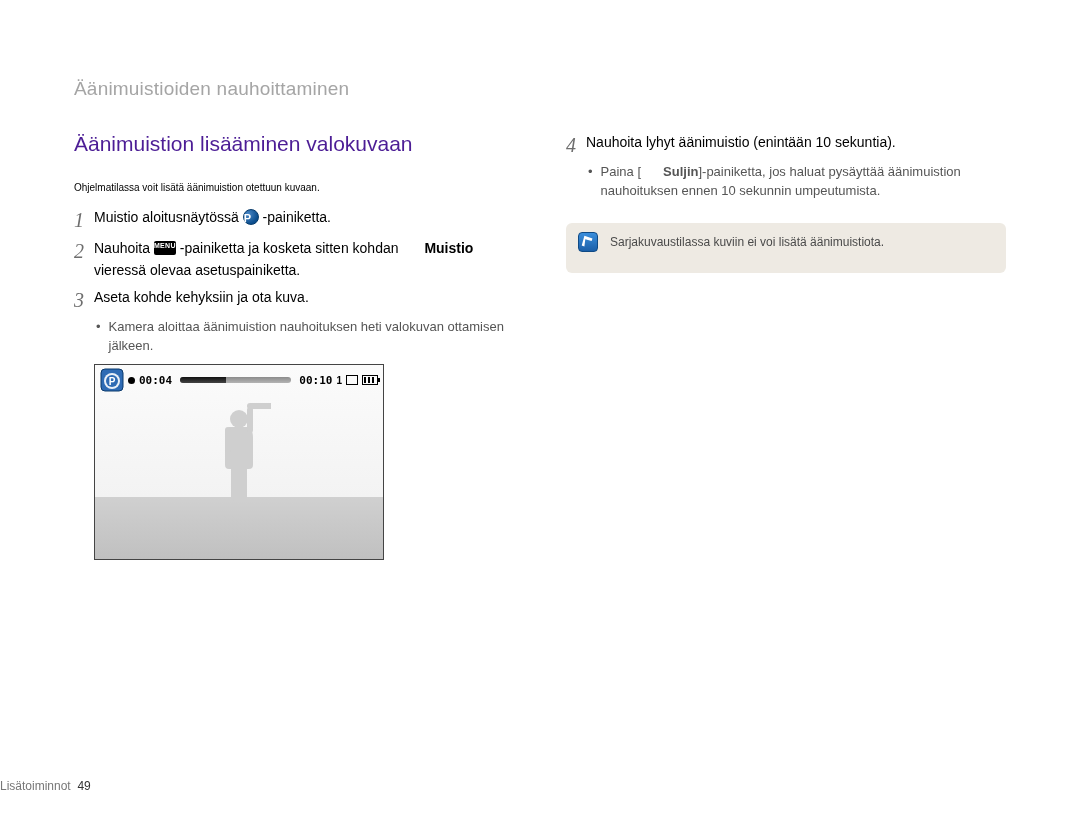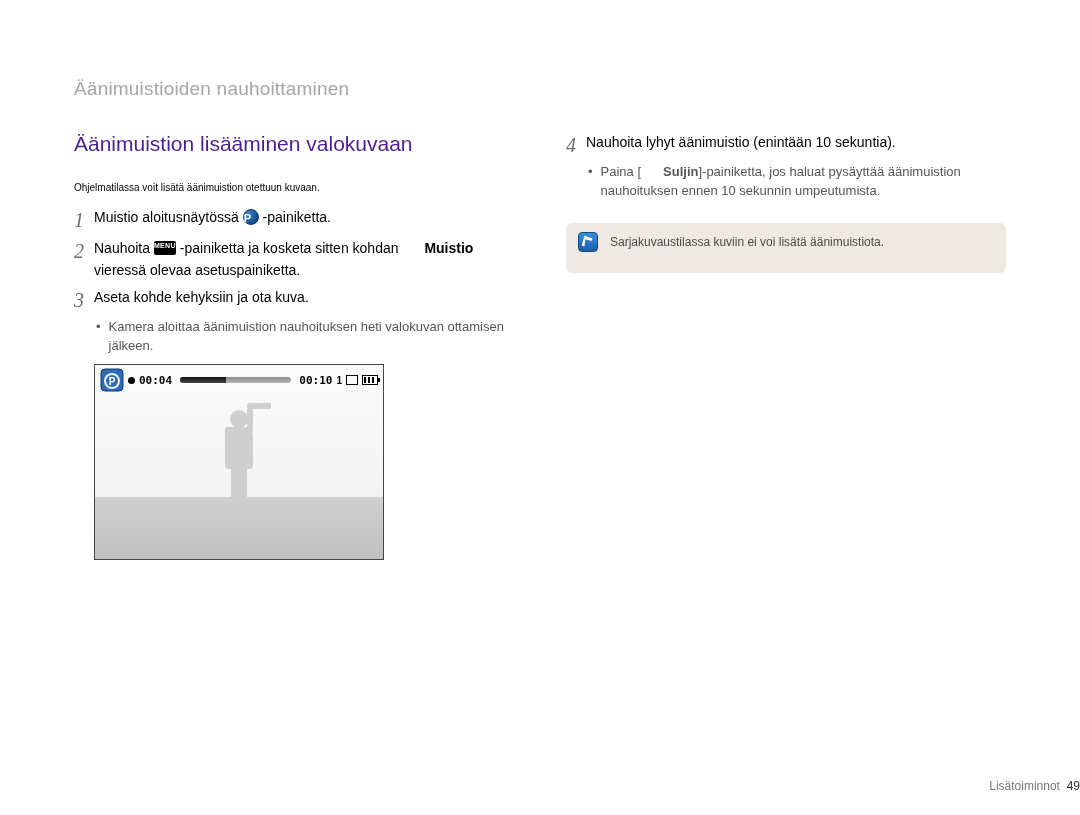--- a/index.html
+++ b/index.html
@@ -184,22 +184,22 @@
       width:20px; height:20px;
       border-radius:4px;
       background: linear-gradient(#3a8edc,#1b5fa8);
       border:1px solid #0f4a85;
     }
     .note-icon svg{ width:100%; height:100%; }
 
     .footer {
       position:absolute;
       bottom:22px;
-      left:0; right:0;
-      text-align:right;
+      left:0; right:8px;
+      text-align:left;
       font-size:12px;
       color:#777;
     }
     .footer-page { color:#333; }
   </style>
 </head>
 <body>
 
 <div class="page">
   <div class="page-header">Äänimuistioiden nauhoittaminen</div>

